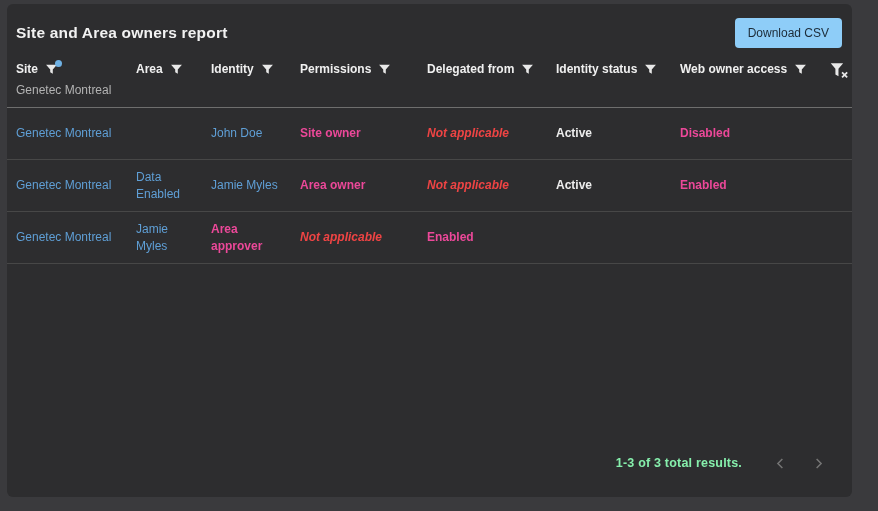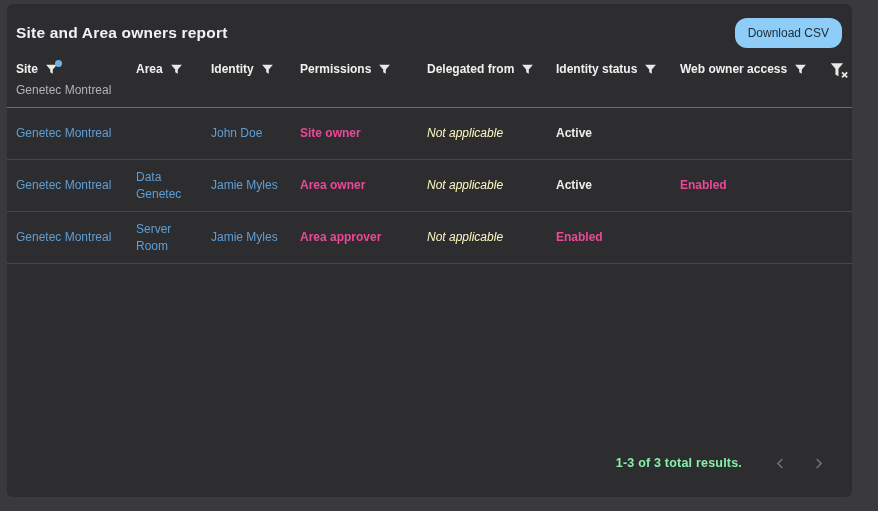--- a/index.html
+++ b/index.html
@@ -17,21 +17,21 @@
     overflow: hidden;
   }
   
   .card-top {
     display: flex; align-items: center; justify-content: space-between;
     padding: 14px 10px 14px 9px;
   }
   .title { color: #f2f2f2; font-size: 15.5px; font-weight: 700; letter-spacing: .2px; }
   .btn-download {
     background: #8ecdf8; color: #1c2b38;
-    border: none; border-radius: 12px;
+    border: none; border-radius: 4px;
     font-family: inherit; font-size: 12px; font-weight: 500;
     padding: 8px 13px; cursor: pointer;
   }
   
   .grid-cols {
     display: grid;
     grid-template-columns: 120px 75px 89px 127px 129px 124px 150px 1fr;
     padding-left: 9px; padding-right: 10px;
   }
   .thead {
@@ -52,21 +52,21 @@
   .clear-filter { cursor: pointer; display: inline-flex; }
   .row {
     min-height: 52px; align-items: center;
     border-bottom: 1px solid #474747;
     font-size: 12px;
   }
   .row:last-child { border-bottom: 1px solid #686868; }
   .td { padding-right: 10px; line-height: 1.35; }
   .link { color: #5f9fd6; cursor: pointer; }
   .strong { color: #ec4899; font-weight: 700; }
-  .na { color: #fef9c3; font-style: italic; }
+  .na { color: #ef4444; font-style: italic; font-weight: bold; }
   
   .footer {
     margin-top: auto;
     display: flex; align-items: center; justify-content: flex-end;
     padding: 0 22px 22px 0;
   }
   .results-summary { color: #86efac; font-size: 12.5px; font-weight: 700; letter-spacing: .2px; }
   .pager-btn {
     background: none; border: none; cursor: pointer;
     display: inline-flex; align-items: center; justify-content: center;
@@ -176,37 +176,37 @@
     </div>
   </div>
 
   <div class="grid-cols row">
     <div class="td link">Genetec Montreal</div>
     <div class="td link"></div>
     <div class="td link">John Doe</div>
     <div class="td strong">Site owner</div>
     <div class="td na">Not applicable</div>
     <div class="td strong" style="color: rgb(237, 237, 237);">Active</div>
+    <div class="td strong">Disabled</div>
     <div class="td"></div>
   </div>
 
   <div class="grid-cols row">
     <div class="td link">Genetec Montreal</div>
-    <div class="td link">Data Genetec</div>
+    <div class="td link">Data Enabled</div>
     <div class="td link">Jamie Myles</div>
     <div class="td strong">Area owner</div>
     <div class="td na">Not applicable</div>
     <div class="td strong" style="color: rgb(237, 237, 237);">Active</div>
     <div class="td strong">Enabled</div>
     <div class="td"></div>
   </div>
 
   <div class="grid-cols row">
     <div class="td link">Genetec Montreal</div>
-    <div class="td link">Server Room</div>
     <div class="td link">Jamie Myles</div>
     <div class="td strong">Area approver</div>
     <div class="td na">Not applicable</div>
     <div class="td strong">Enabled</div>
     <div class="td"></div>
   </div>
 
   <div class="footer">
     <span class="results-summary">1-3 of 3 total results.</span>
     <button class="pager-btn prev">

